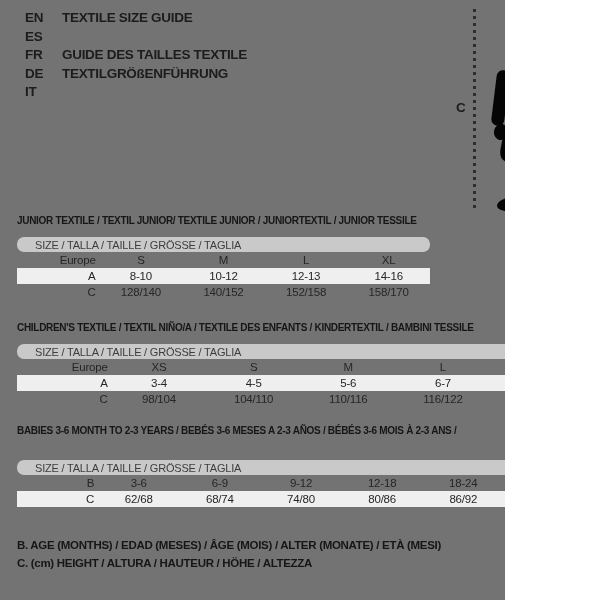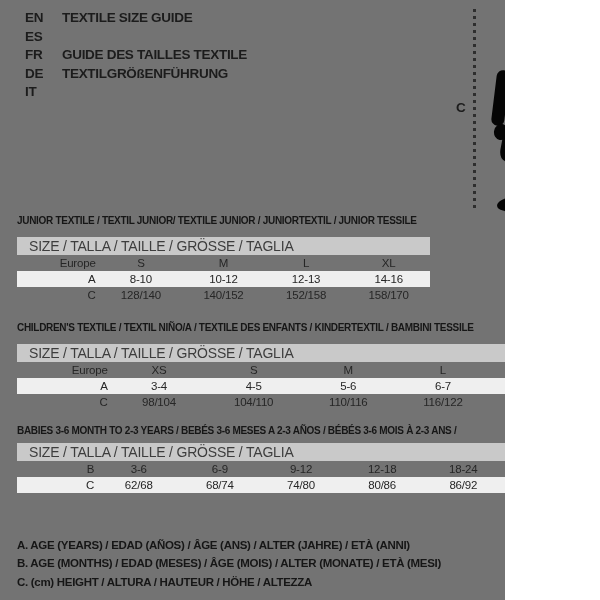--- a/index.html
+++ b/index.html
@@ -38,30 +38,30 @@
   
   .section { position: absolute; left: 17px; }
   .sec-0 { top: 213px; width: 413px; }
   .sec-1 { top: 320px; width: 568px; }
   .sec-2 { top: 423px; width: 568px; }
   .section-title {
     font-weight: 700; font-size: 10px; line-height: 15px;
     letter-spacing: -0.3px; white-space: nowrap; color: #161616;
   }
   .sec-0 .section-title, .sec-1 .section-title { margin-bottom: 9px; }
-  .sec-2 .section-title { margin-bottom: 5px; }
+  .sec-2 .section-title { margin-bottom: 22px; }
 
   table.size-table {
     width: 100%; border-collapse: collapse; table-layout: fixed;
     font-size: 11.5px; letter-spacing: -0.2px;
   }
   .size-table th {
     background: var(--header-bg, #c9c9c9); color: var(--header-text, #3d3d3d);
-    font-weight: 400; font-size: 14px; text-align: left;
-    padding: 1px 12px; height: 13px; letter-spacing: -0.2px;
+    font-weight: 400; font-size: 11px; text-align: left;
+    padding: 1px 18px; height: 13px; letter-spacing: -0.2px; border-radius: 7px;
   }
   .size-table td {
     padding: 1px 4px; height: 14px; text-align: center; color: #262626;
   }
   .size-table td:first-child { text-align: right; padding-left: 6px; width: 58px; }
   .size-table tbody tr:nth-child(even) { background: var(--stripe-bg, #efefef); }
 
   
   .legend {
     position: absolute; left: 17px; top: 536px;
@@ -228,20 +228,19 @@
               <td>80/86</td>
               <td>86/92</td>
               <td>92/98</td>
             </tr>
           </tbody>
     </table>
   </section>
 </div>
 
   <div class="legend">
-  <div class="legend-line">A. AGE (YEARS) / EDAD (AÑOS) / ÂGE (ANS) / ALTER (JAHRE) / ETÀ (ANNI)</div>
 
   <div class="legend-line">B. AGE (MONTHS) / EDAD (MESES) / ÂGE (MOIS) / ALTER (MONATE) / ETÀ (MESI)</div>
 
   <div class="legend-line">C. (cm) HEIGHT / ALTURA / HAUTEUR / HÖHE / ALTEZZA</div>
 </div>
 
 </div>
 
 </body></html>

